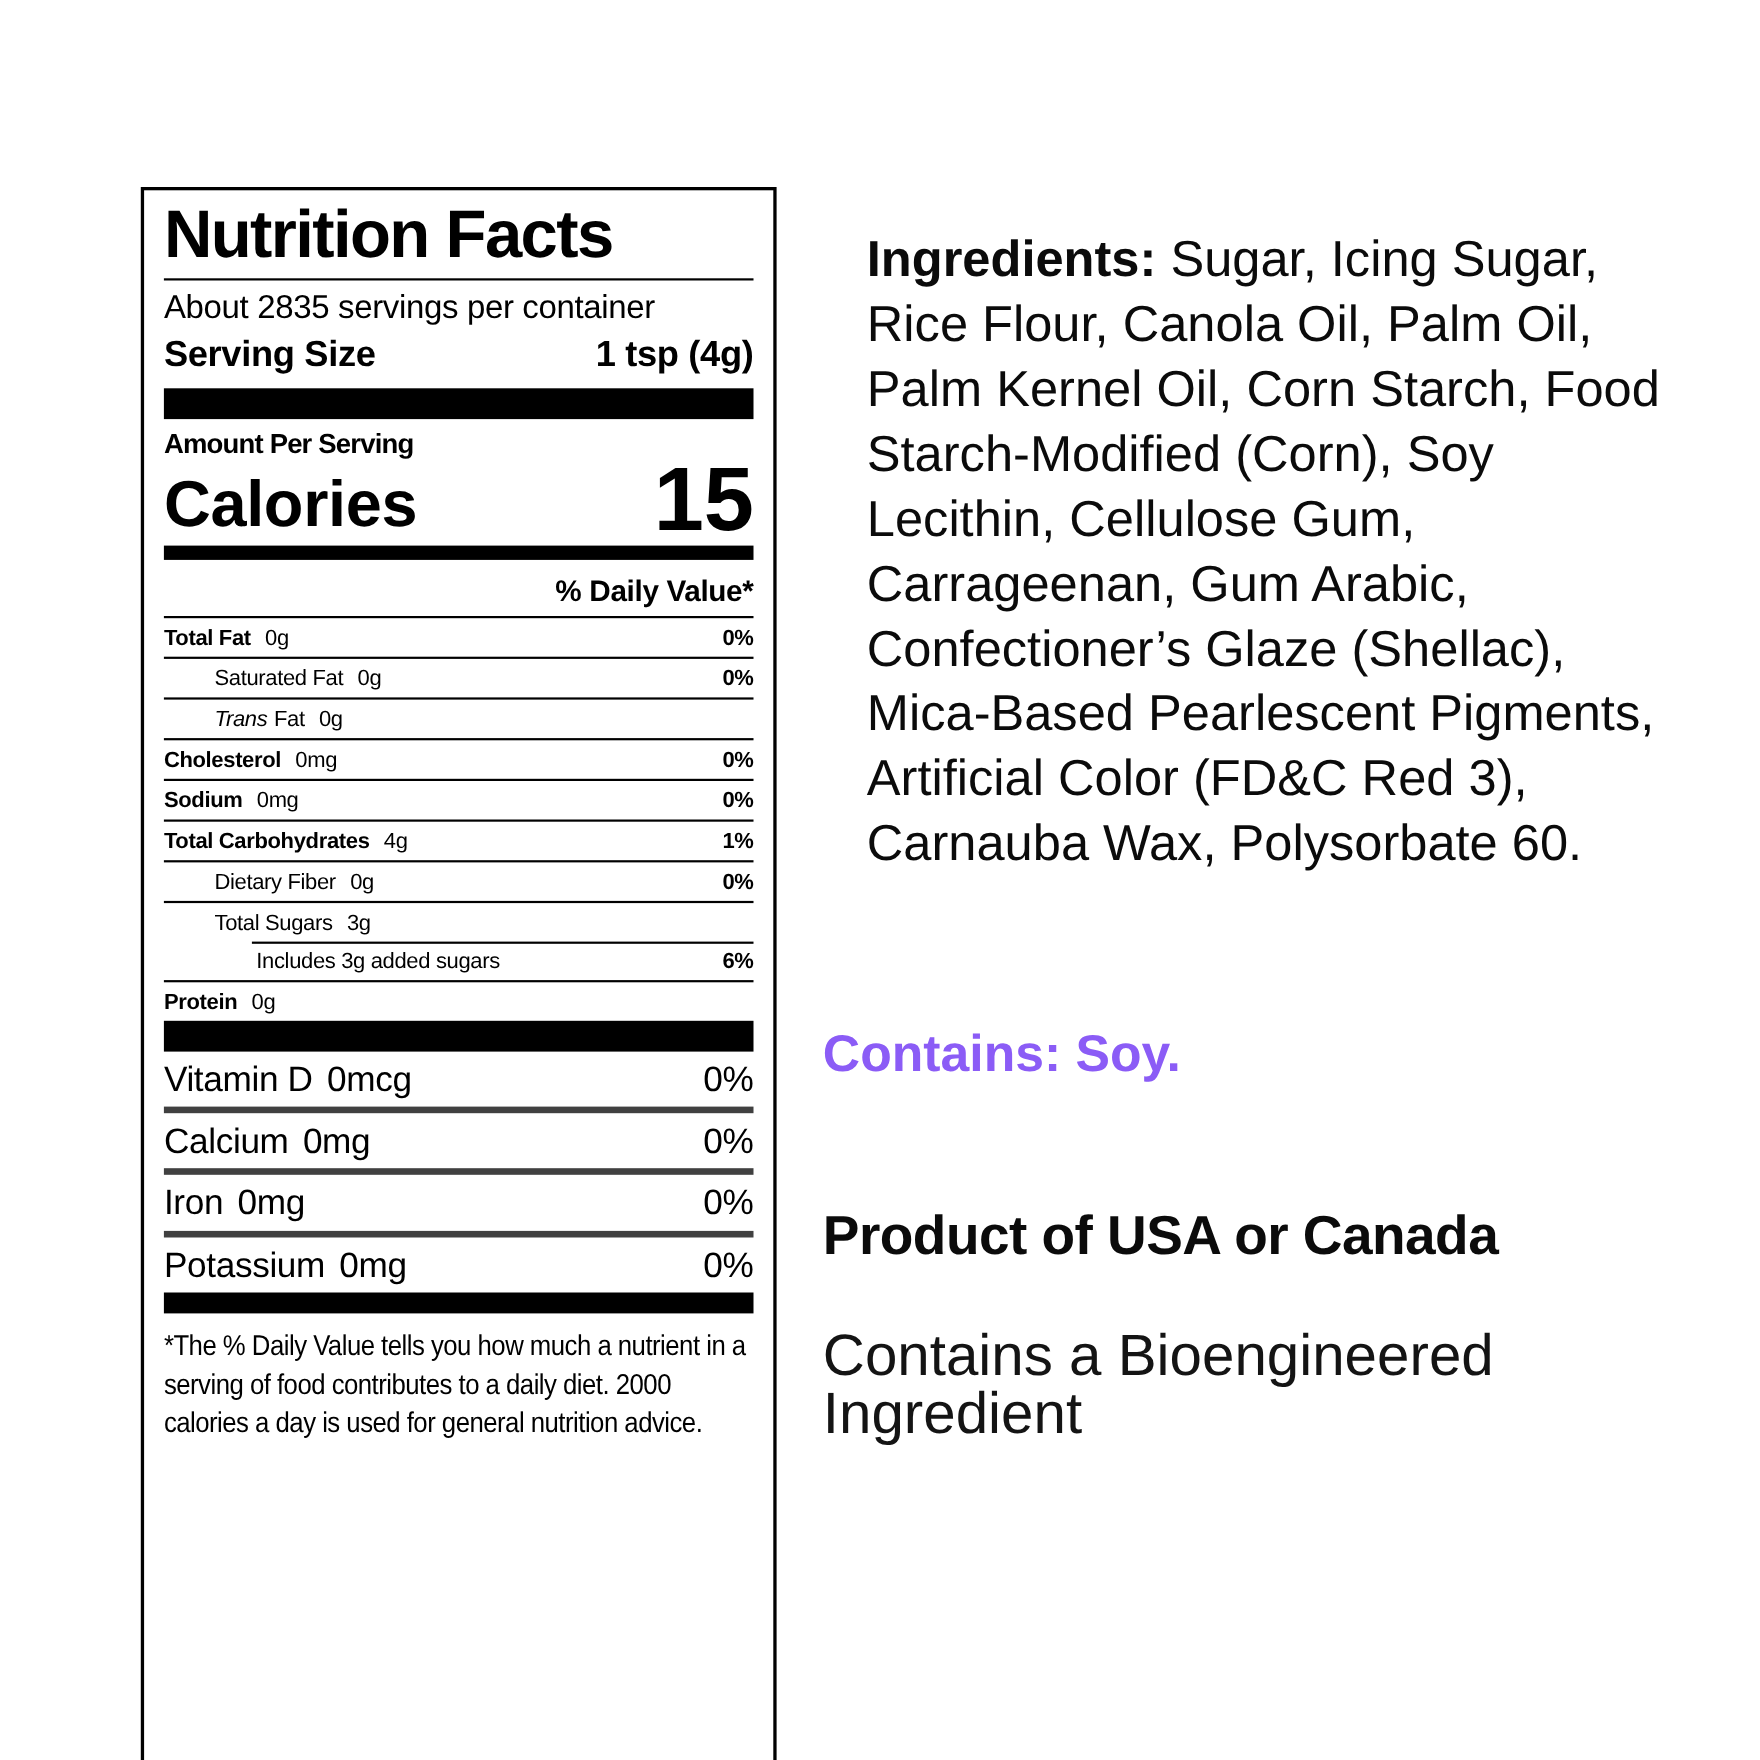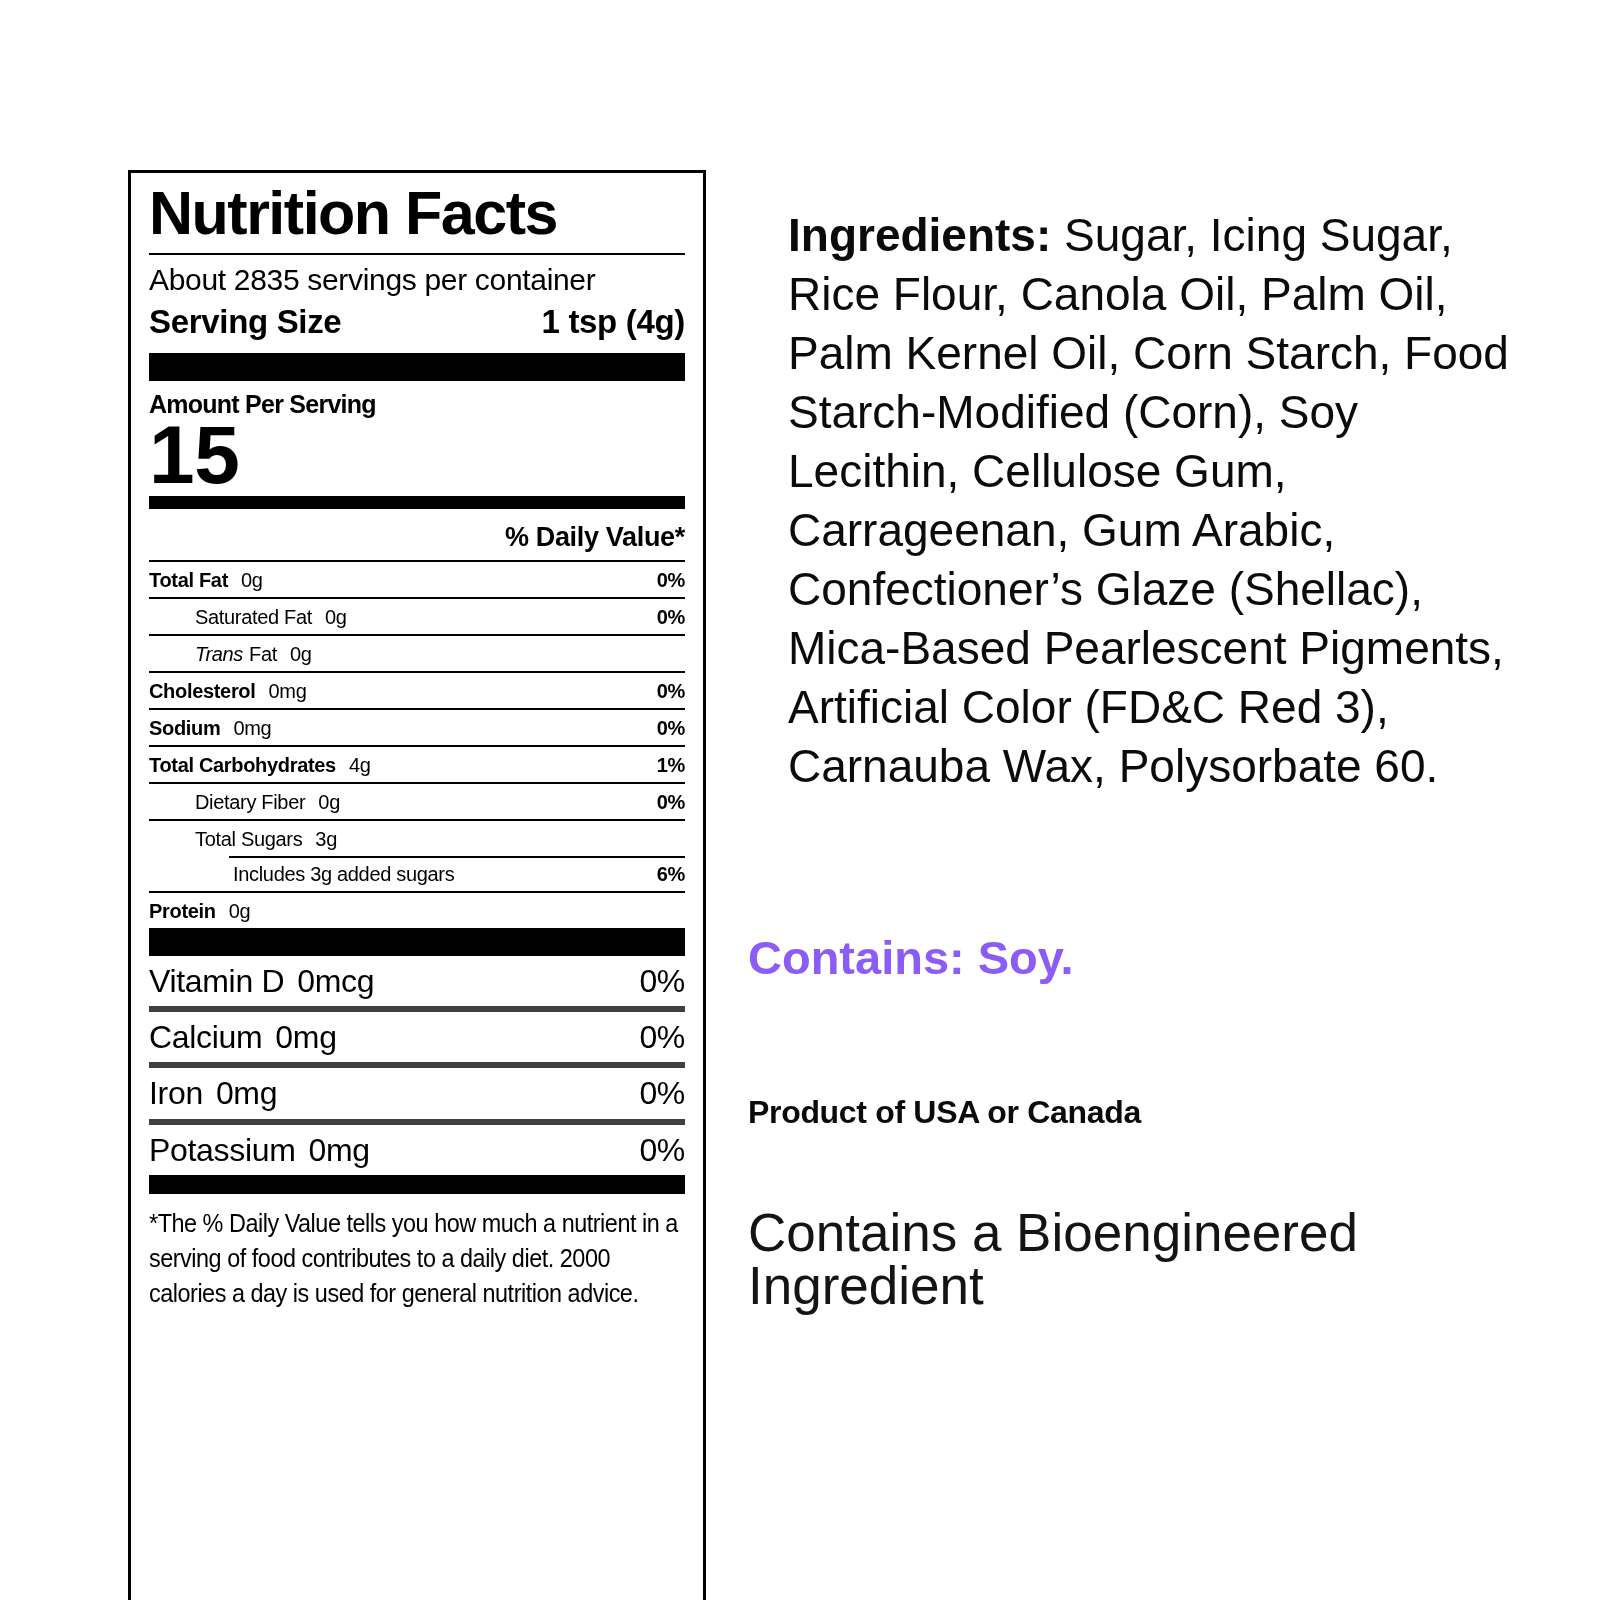--- a/index.html
+++ b/index.html
@@ -40,39 +40,40 @@
   .ind2{padding-left:84px;}
   .row.partial{border-top:none;position:relative;}
   .row.partial::before{content:"";position:absolute;left:80px;right:0;top:0;height:2px;background:#000;}
   .footnote{font-size:26px;line-height:35px;margin-top:12px;letter-spacing:-0.02em;
     transform:scaleX(0.9);transform-origin:left top;width:111%;}
 
   
   .ingredients{position:absolute;left:788px;top:160px;width:722px;font-size:46px;line-height:59px;color:#0b0b0b;}
   .ing-label{font-weight:bold;}
   .contains{position:absolute;left:748px;top:930px;font-size:47px;font-weight:bold;color:#8b5cf6;}
-  .origin{position:absolute;left:748px;top:1094px;font-size:32px;font-weight:bold;letter-spacing:-0.01em;color:#0b0b0b;}
+  .origin{position:absolute;left:748px;top:1094px;font-size:50px;font-weight:bold;letter-spacing:-0.01em;color:#0b0b0b;}
   .bio{position:absolute;left:748px;top:1206px;width:620px;font-size:53px;line-height:53px;color:#141414;}
 </style>
 </head>
 <body>
 
 <div class="canvas">
 
   <div class="nfp">
     <div class="nfp-title">Nutrition Facts</div>
     <div class="thinrule"></div>
     <div class="servings">About 2835 servings per container</div>
     <div class="ssrow">
       <span>Serving Size</span>
       <span>1 tsp (4g)</span>
     </div>
     <div class="bar bar-lg"></div>
     <div class="aps">Amount Per Serving</div>
     <div class="calrow">
+      <span class="cal-label">Calories</span>
       <span class="cal-val">15</span>
     </div>
     <div class="bar bar-md"></div>
     <div class="dvh">% Daily Value*</div>
 
     <div class="row">
       <span class="b">Total Fat</span>
       <span class="amt">0g</span>
       <span class="sp"></span>
       <span class="dvb">0%</span>

